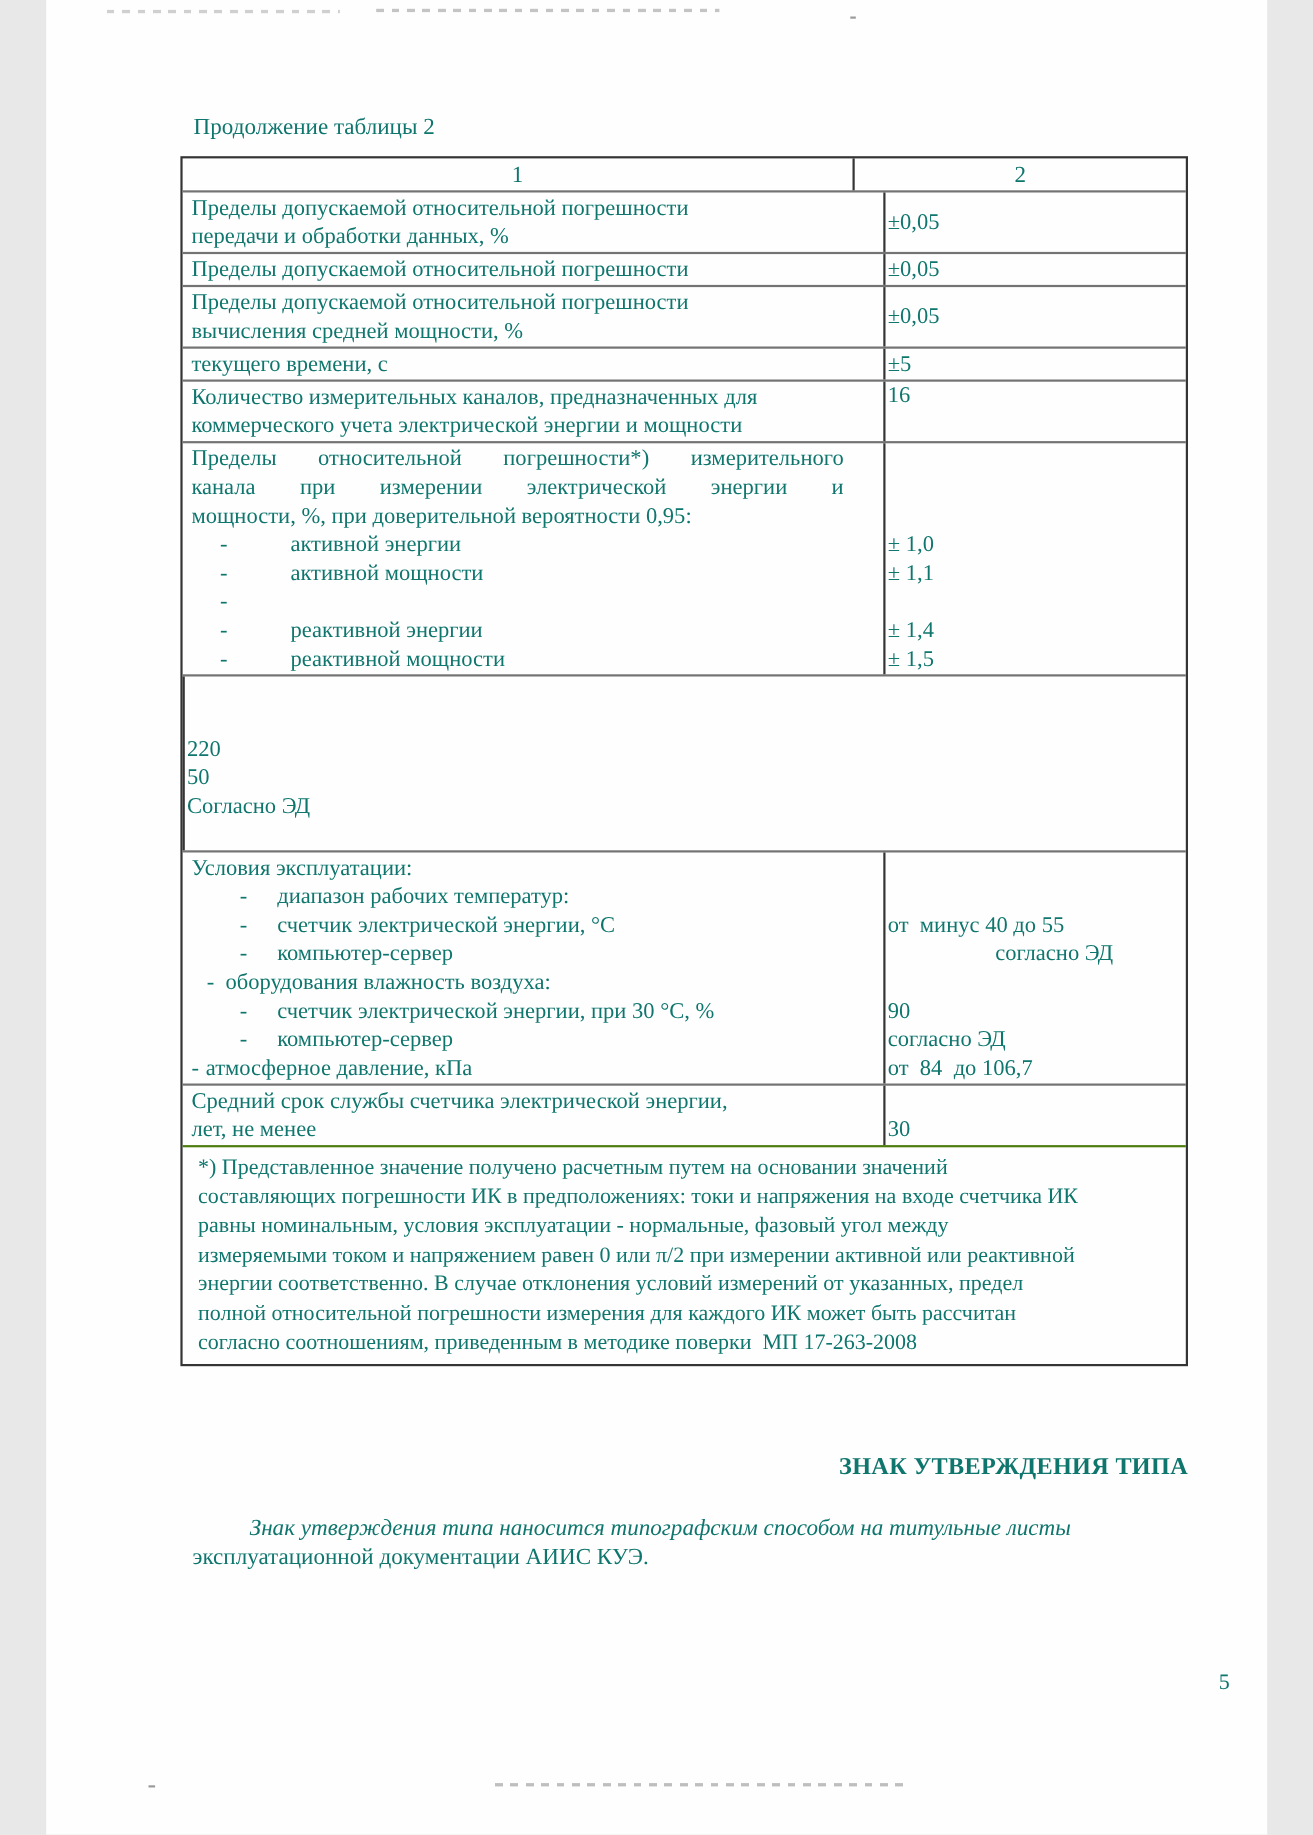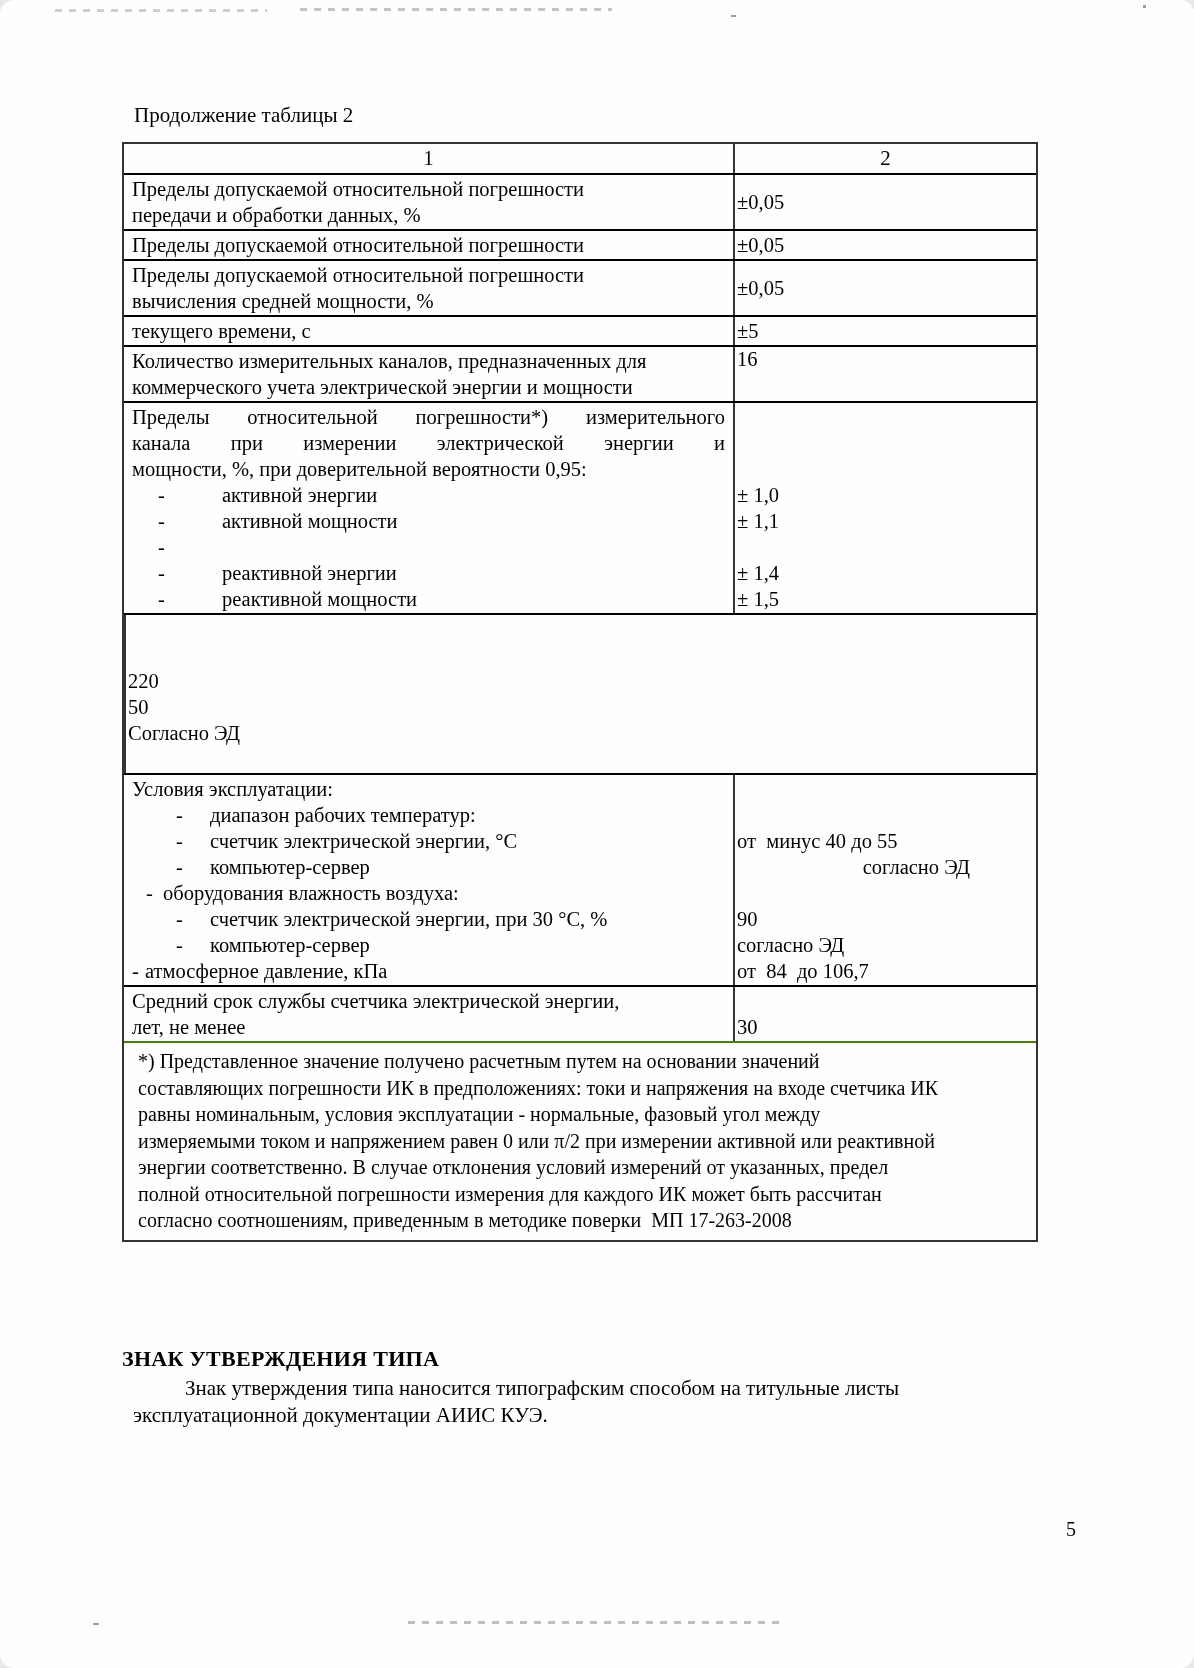--- a/index.html
+++ b/index.html
@@ -1,56 +1,56 @@
 <!DOCTYPE html>
 <html><head>
 <meta charset="utf-8">
 <style>
   html,body{margin:0;padding:0;background:#e8e8e8;}
   .page{
-    position:relative; width:1194px; height:1668px; background:#fefefe;
-    font-family:"Liberation Serif","DejaVu Serif",serif; color:#000000;
-    overflow:hidden; margin:0 auto;border-radius:14px;
+    position:relative; width:1110px; height:1668px; background:#fefefe;
+    font-family:"Liberation Serif","DejaVu Serif",serif; color:#0f766e;
+    overflow:hidden; margin:0 auto;
   }
   
   .dashline{position:absolute;height:3px;background:repeating-linear-gradient(90deg,#8a8a8a 0 7px,transparent 7px 14px);}
   .dot{position:absolute;background:#9a9a9a;}
 
   .doc-title{position:absolute;left:134px;top:103px;font-size:21px;}
 
   .tbl{
     position:absolute;left:122px;top:142px;width:916px;
     border:2px solid #343434; box-sizing:border-box; font-size:20.5px;
   }
   .thead{display:grid;grid-template-columns:609px 1fr;}
   .thead .hc{height:29px;line-height:29px;text-align:center;font-size:21px;}
   .thead .hc.h2{border-left:2px solid #343434;}
-  .trow{display:grid;grid-template-columns:609px 1fr;border-top:2px solid #000000;}
+  .trow{display:grid;grid-template-columns:609px 1fr;border-top:2px solid #737373;gap:28px;}
   .cl{padding:1px 8px 1px 8px;box-sizing:border-box;}
   .cr{border-left:2px solid #343434;box-sizing:border-box;padding:1px 2px;}
   .ln{height:26px;line-height:26px;white-space:pre;}
   .ln.justify{white-space:normal;text-align:justify;text-align-last:justify;}
   .ln.dash0::before{content:"-";display:inline-block;width:13px;}
   .ln.dash1::before{content:"-";display:inline-block;width:17px;margin-left:14px;}
   .ln.dash2::before{content:"-";display:inline-block;width:34px;margin-left:44px;}
   .ln.dash3::before{content:"-";display:inline-block;width:64px;margin-left:26px;}
   .lnr{height:26px;line-height:26px;text-align:left;white-space:pre;}
   .lnr.ra-r{text-align:right;padding-right:64px;}
   .cr.blk{display:flex;justify-content:flex-start;align-items:center;}
   .cr.blk.v-top{align-items:flex-start;}
   .cr.blk.v-bottom{align-items:flex-end;padding-bottom:2px;}
   .val{white-space:pre;}
   .tfoot{border-top:2px solid #4d7c0f;padding:5px 10px 6px 14px;}
   .fln{height:26.5px;line-height:26.5px;white-space:pre;font-size:20px;}
 
-  .section-heading{position:absolute;left:122px;top:1320px;width:916px;text-align:left;
-    font-weight:bold;font-size:22px;letter-spacing:.3px;margin-top:26px;}
+  .section-heading{position:absolute;left:122px;top:1320px;width:916px;text-align:right;
+    font-weight:bold;font-size:22px;letter-spacing:.3px;}
   .body-par{position:absolute;left:133px;top:1375px;width:910px;font-size:21px;}
   .body-par .pln{height:27px;line-height:27px;white-space:pre;}
-  .body-par .pln.ind{padding-left:52px;}
+  .body-par .pln.ind{padding-left:52px;font-style:italic;}
   .page-number{position:absolute;left:1066px;top:1518px;font-size:20px;}
 </style>
 </head>
 <body>
 
 <div class="page">
 
   <div class="dashline" style="left:55px;top:9px;width:212px;opacity:.4"></div>
   <div class="dashline" style="left:300px;top:8px;width:312px;opacity:.5"></div>
   <div class="dot" style="left:731px;top:15px;width:5px;height:2px"></div>

